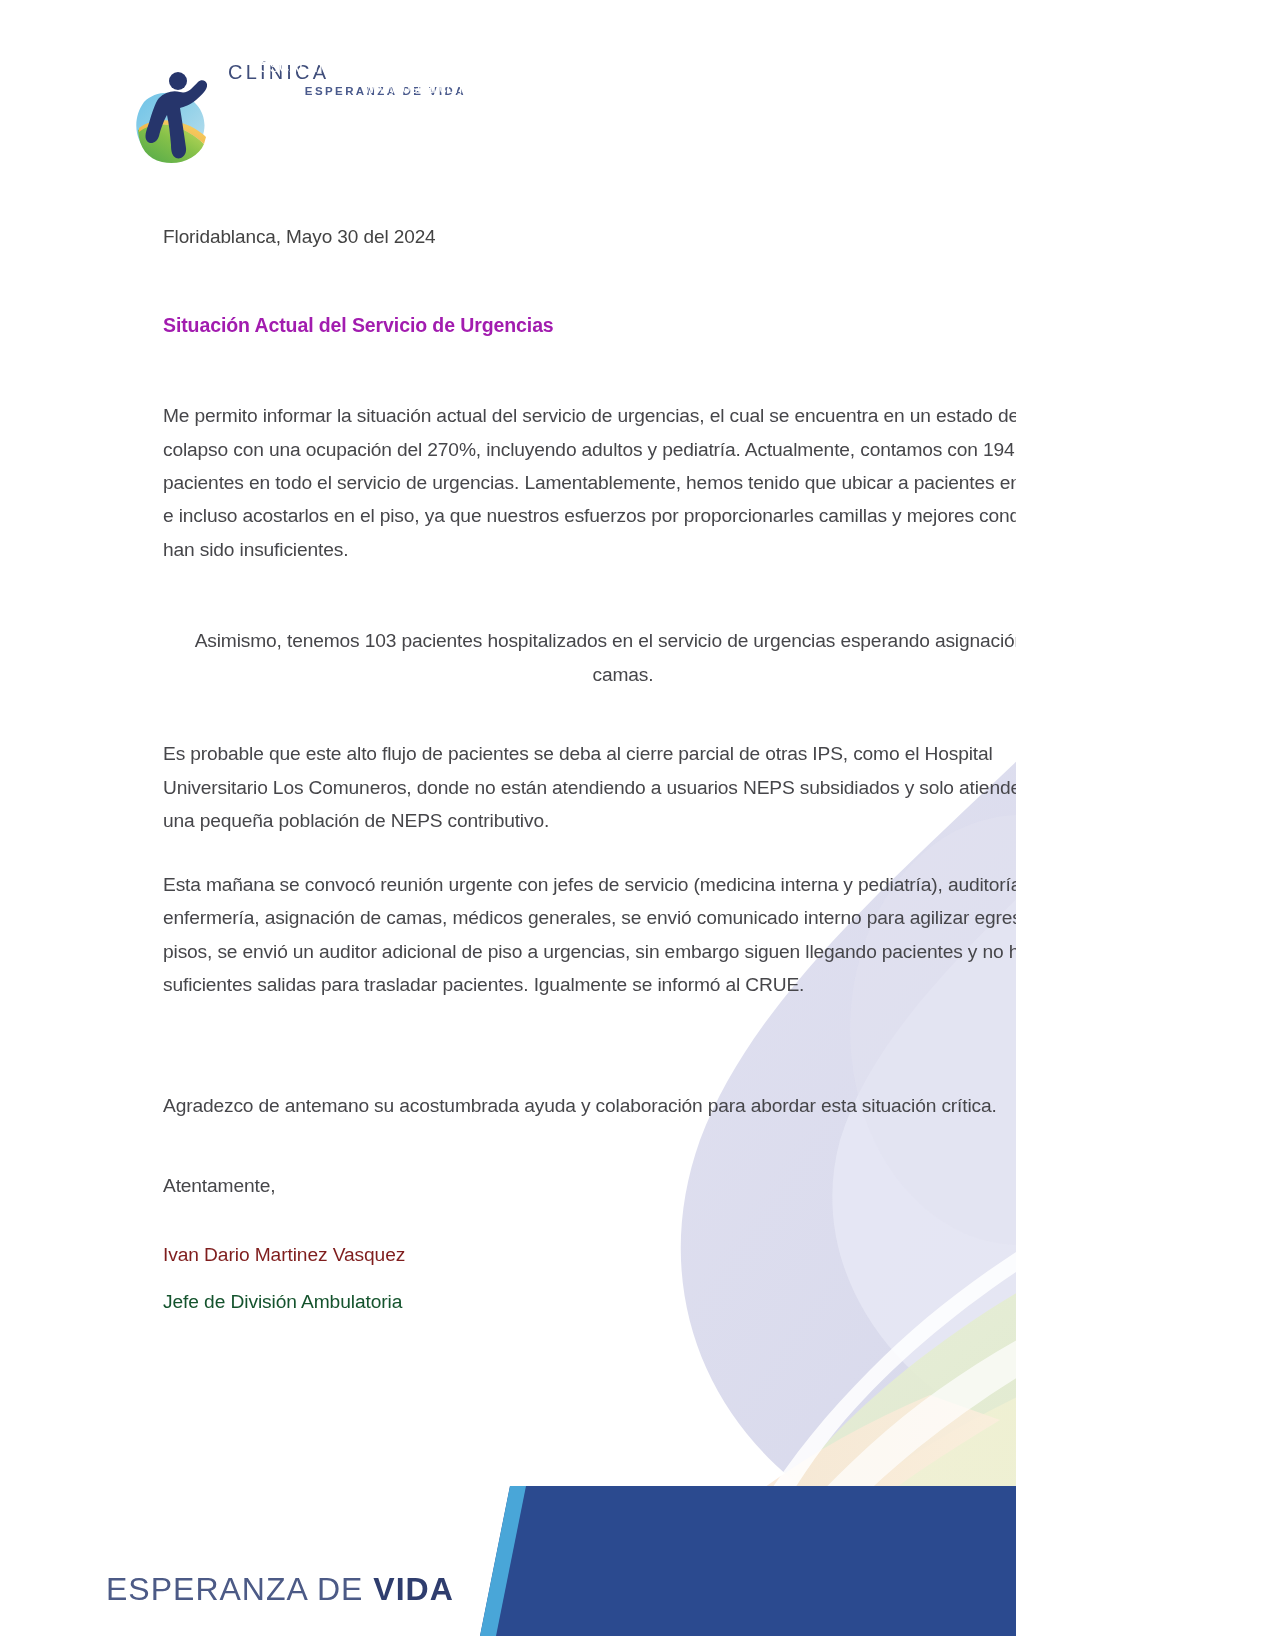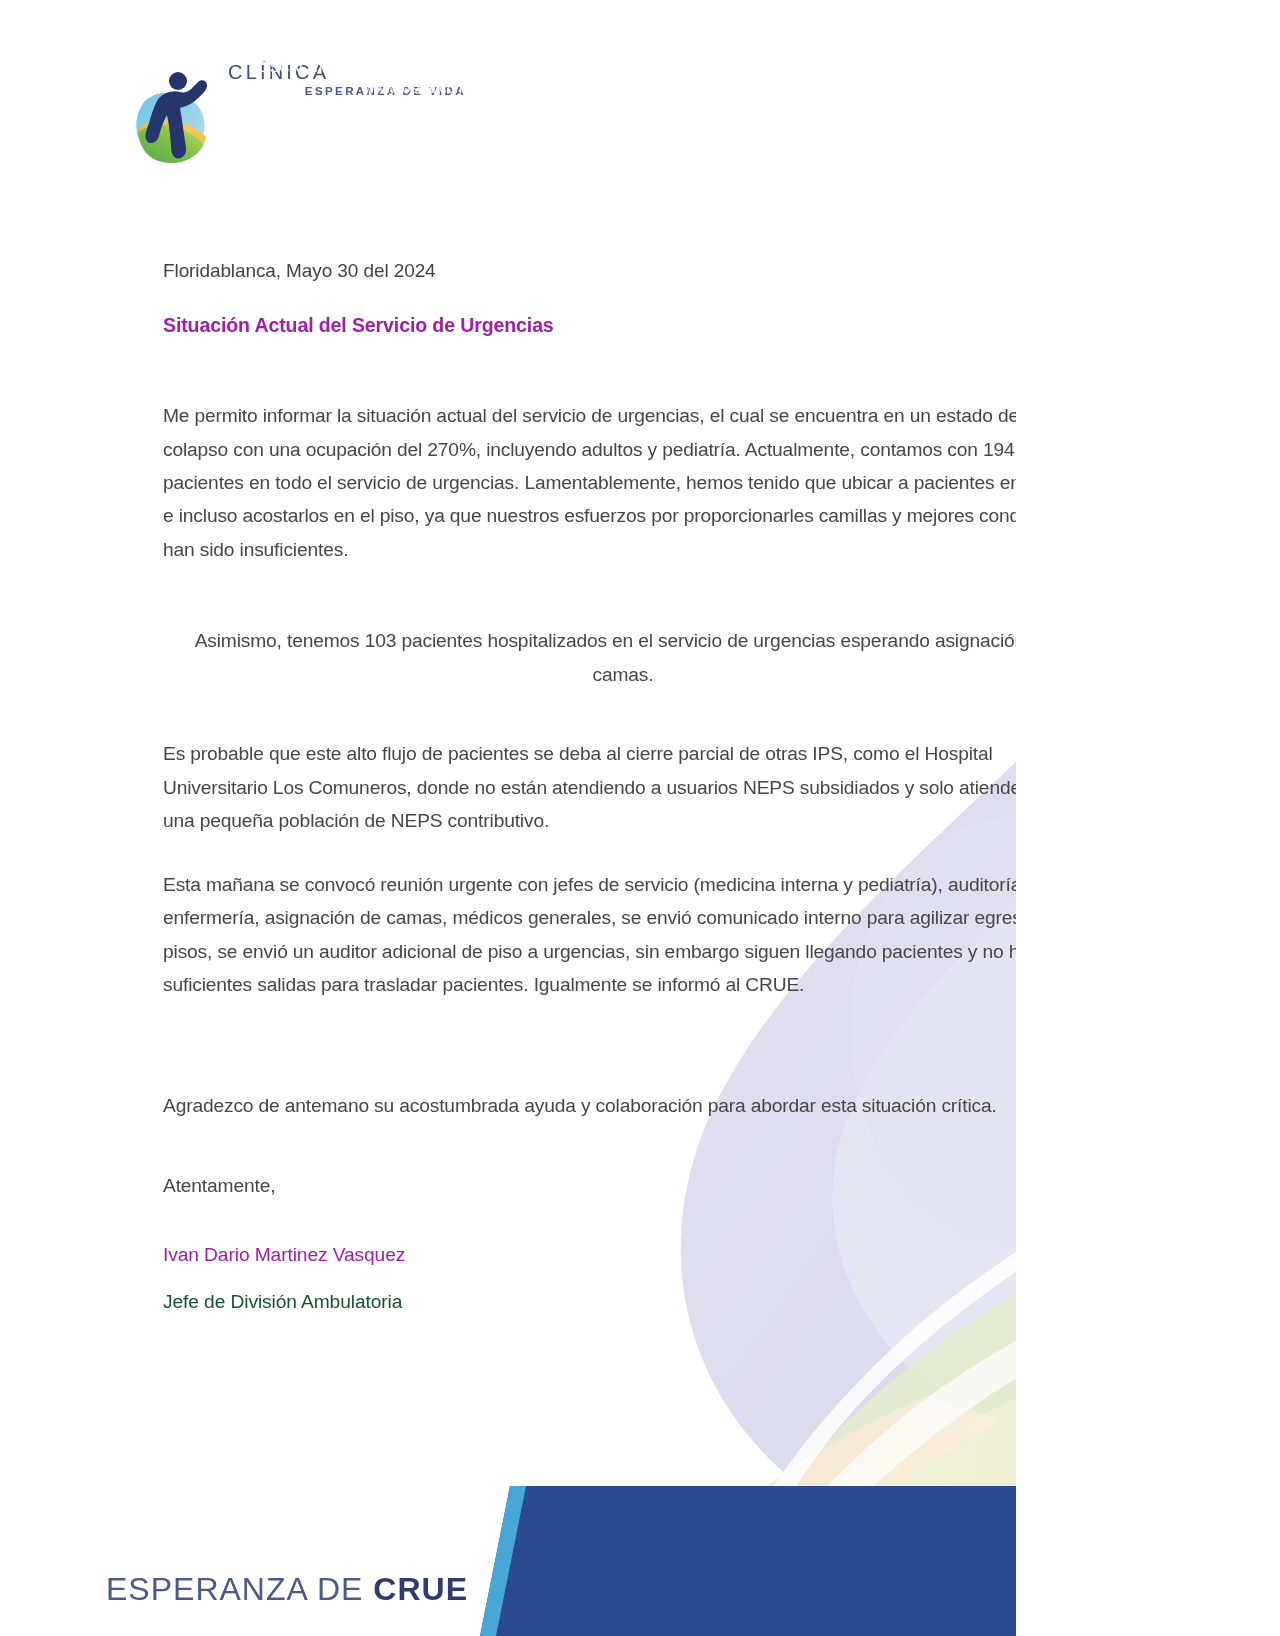--- a/index.html
+++ b/index.html
@@ -146,21 +146,20 @@
     font-size: 19.5px;
     line-height: 1.0;
     white-space: nowrap;
     letter-spacing: -0.1px;
   }
   #date-line {
     left: 163px;
     top: 227px;
     font-size: 19px;
     color: #434343;
-    margin-top: 34px;
   }
   #subject-line {
     left: 163px;
     top: 316px;
     font-weight: 700;
     font-size: 19.5px;
     color: #a21caf;
     text-align: center;
   }
   .para {
@@ -172,21 +171,21 @@
     line-height: 33.4px;
     color: #46464a;
     letter-spacing: -0.15px;
   }
   #p1 { top: 380px; }
   #p2 { top: 605px; text-align: center; }
   #p3 { top: 718px; }
   #p4 { top: 845px; margin-top: 23px; }
   #p5 { top: 1070px; }
   #p6 { top: 1150px; }
-  #sig-name { position:absolute; left:163px; top:1245px; font-size:19.2px; color:#a21caf; }
+  #sig-name { position:absolute; left:163px; top:1245px; font-size:19.2px; color:#7f1d1d; }
   #sig-role { position:absolute; left:163px; top:1292px; font-size:19.2px; color:#14532d; }
 
   
   #edit-fab {
     position: absolute;
     left: 1168px;
     top: 419px;
     width: 118px;
     height: 118px;
     border-radius: 50%;
@@ -389,21 +388,21 @@
         <rect x="27" y="8" width="9" height="34" rx="1.2" fill="#ffffff"></rect>
         <rect x="27" y="8" width="9" height="4" fill="#f0f0f0"></rect>
         <path d="M27 42 L31.5 52 L36 42 Z" fill="#ffffff"></path>
         <path d="M30 48 L31.5 52 L33 48 Z" fill="#9a9a9a"></path>
         <line x1="31.5" y1="12" x2="31.5" y2="42" stroke="#d6d6d6" stroke-width="1"></line>
       </g>
     </svg>
   </button>
 
   <div id="footer-esperanza">
-    <span class="thin">ESPERANZA DE </span><b>CRUE</b>
+    <span class="thin">ESPERANZA DE </span><b>VIDA</b>
   </div>
 
   <div id="footer-band">
     <div class="band-skew"></div>
     <div class="band-accent"></div>
   </div>
   <div id="footer-text">
     <div>FOSCAL:  Calle 155A # 23 - 09, Autopista a Floridablanca PBX: (607) 7008000</div>
     <div>FOSCAL Internacional: Calle 157 # 20 - 95, Zona Franca FOSUNAB PBX: (607) 7000300</div>
     <div>www.foscal.com.co / comunicaciones@foscal.com.co</div>

